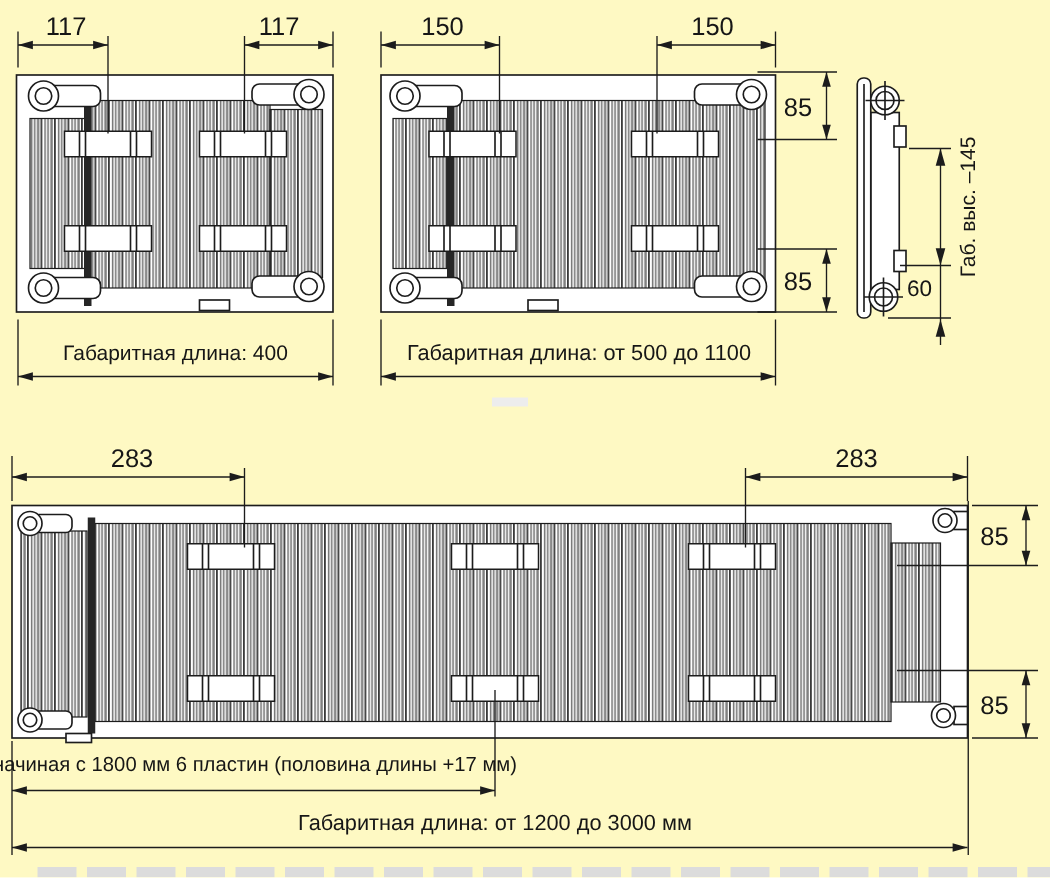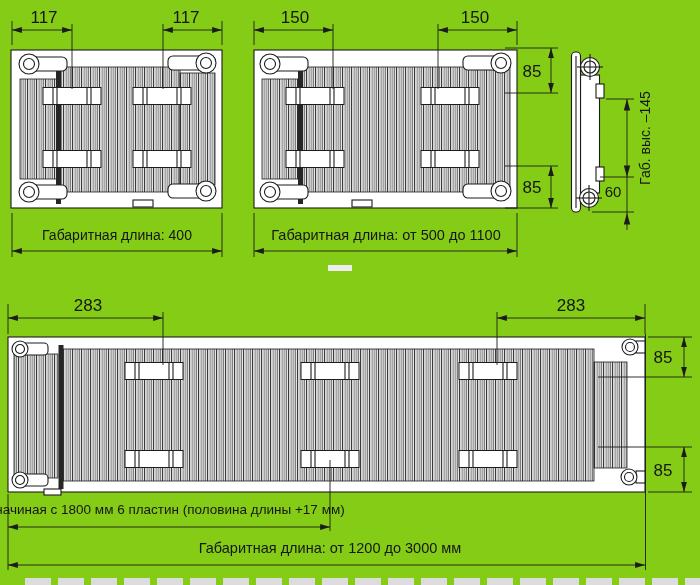--- a/index.html
+++ b/index.html
@@ -1,16 +1,16 @@
 <!DOCTYPE html>
 <html><head>
 <meta charset="utf-8">
 <style>
   html,body { margin:0; padding:0; background:#ffffff; }
-  .wrap { width:700px; height:585px; position:relative; background:#84cc16; overflow:hidden; }
+  .wrap { width:700px; height:585px; position:relative; background:#fef9c3; overflow:hidden; }
   svg text { font-family:"Liberation Sans", sans-serif; fill:#161616; }
   .st  { stroke:#1c1c1c; fill:none; stroke-width:1.1; }
   .fw  { fill:#ffffff; stroke:#1c1c1c; stroke-width:1.1; }
   .fins{ fill:url(#finpat); stroke:#1c1c1c; stroke-width:0.8; }
   .dim { stroke:#1c1c1c; stroke-width:0.9; fill:none; }
   .arr { fill:#1c1c1c; stroke:none; }
   .dk  { fill:#262626; stroke:none; }
   .dimtxt  { font-size:17px; }
   .dimtxt2 { font-size:15px; }
   .lbl     { font-size:14px; }

